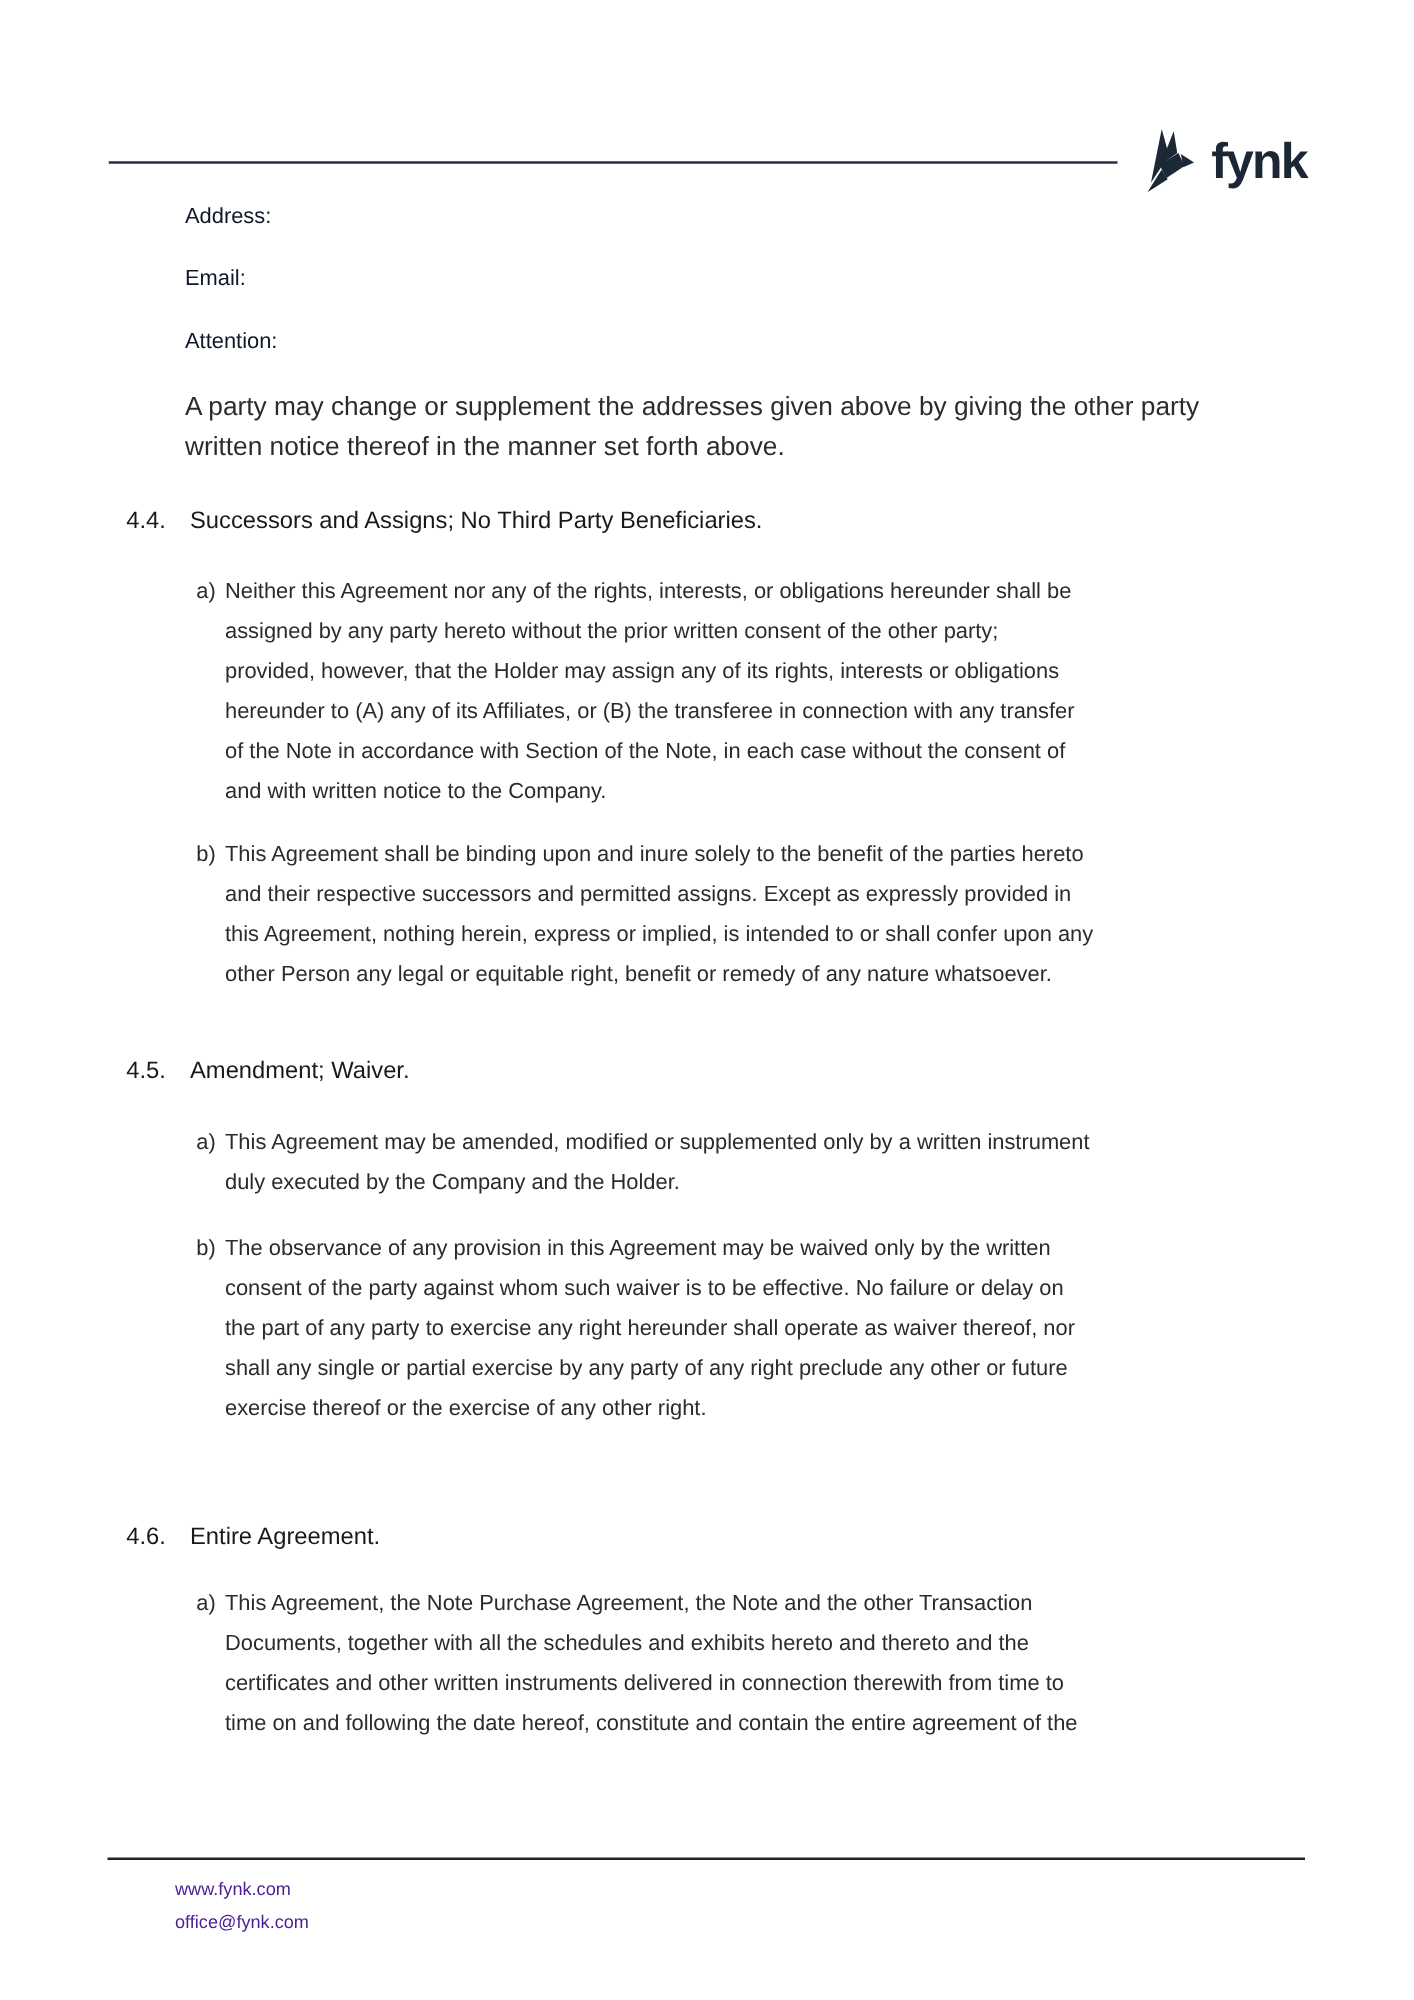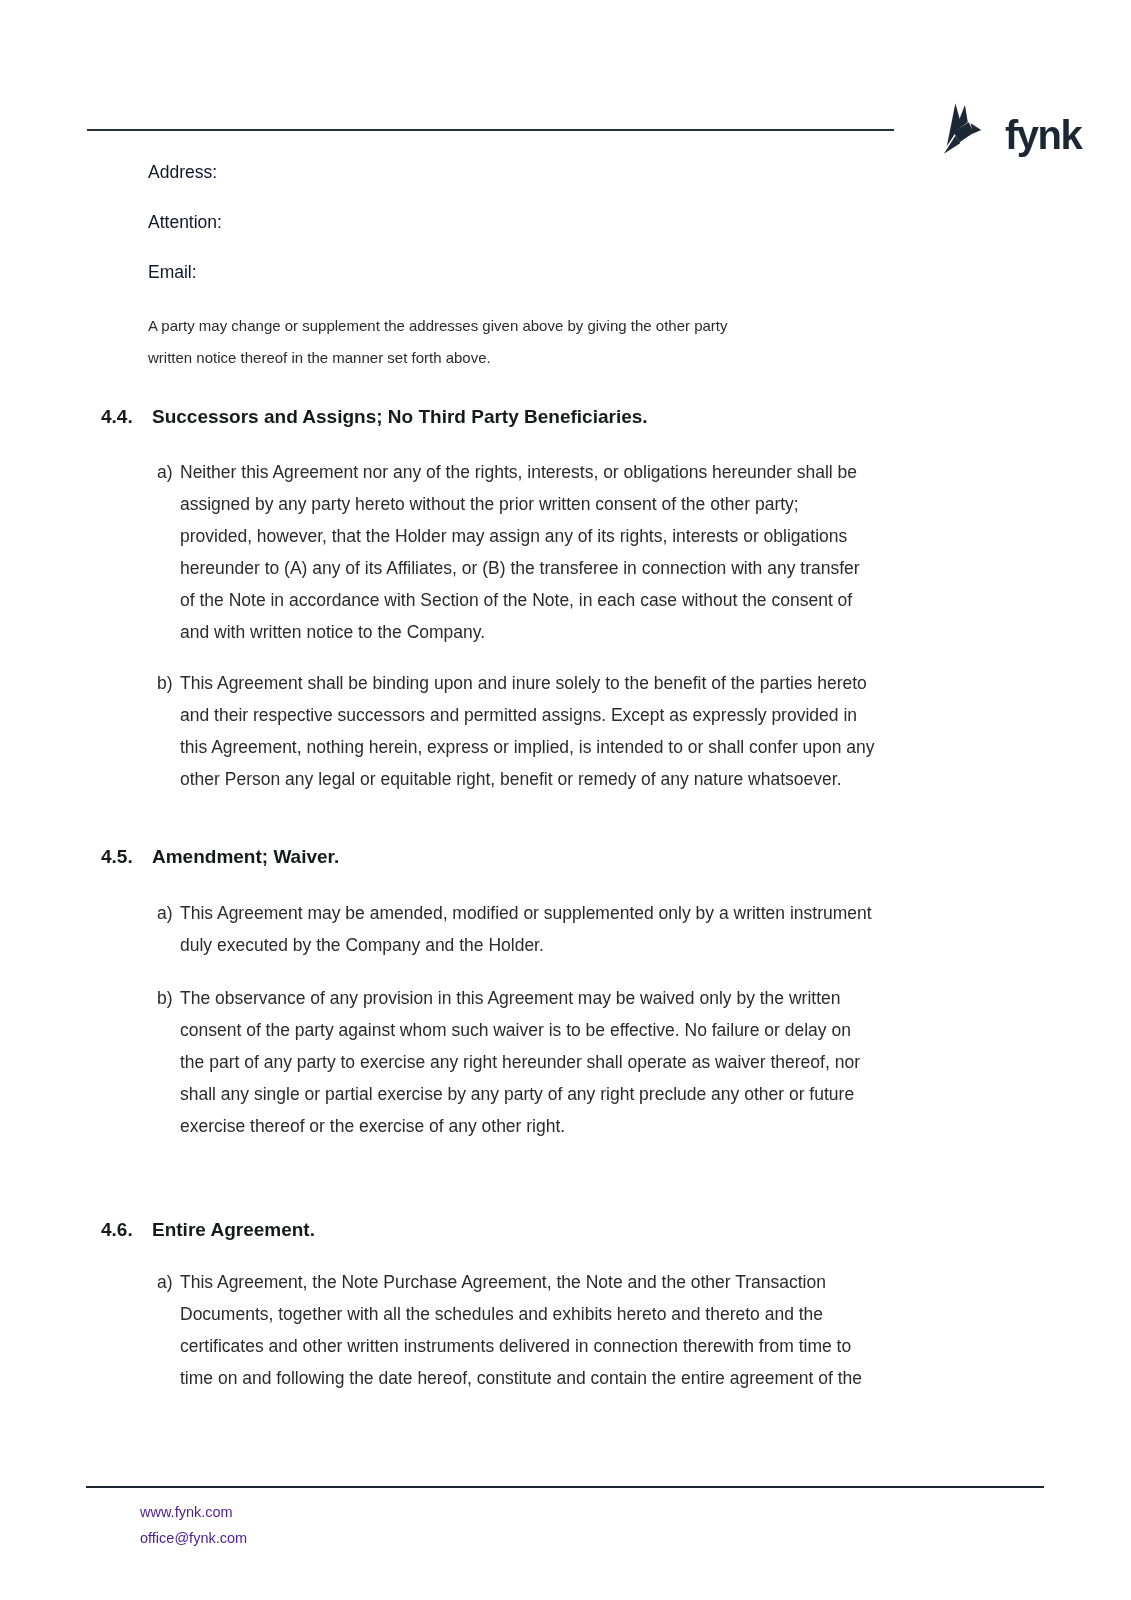--- a/index.html
+++ b/index.html
@@ -7,38 +7,38 @@
   body {
     width:1131px; height:1600px; position:relative;
     font-family:"Liberation Sans", sans-serif;
     color:#2b2b2b;
   }
   .page { position:relative; width:1131px; height:1600px; background:#fff; overflow:hidden; }
 
   
   .header { position:relative; height:160px; }
   .header-rule { position:absolute; left:87px; top:129px; width:807px; height:2px; background:#27313f; }
-  .logo { position:absolute; left:942px; top:103px; display:flex; align-items:flex-end; gap:19px; }
+  .logo { position:absolute; left:916px; top:103px; display:flex; align-items:center; gap:9px; }
   .logo-bird { width:44px; height:52px; display:block; }
   .logo-text { font-size:40px; font-weight:700; color:#1b2735; letter-spacing:-1.5px; line-height:40px; }
 
   
   .label { margin-left:148px; font-size:17.5px; line-height:22px; color:#0f172a; }
   .label-address { margin-top:1px; }
   .label-email { margin-top:28px; }
   .label-attention { margin-top:28px; }
 
   .para {
     margin:27px 0 0 148px; width:880px;
-    font-size:15px; line-height:32px; white-space:pre-line; color:#2b2b2b;
+    font-size:21px; line-height:32px; white-space:pre-line; color:#2b2b2b;
   }
 
   .sec-heading {
     display:flex; margin-left:101px;
-    font-size:19px; font-weight:700; color:#17191c; line-height:24px;
+    font-size:19px; font-weight:400; color:#17191c; line-height:24px;
   }
   .sec-num { flex:0 0 51px; }
   .h44 { margin-top:31px; }
   .h45 { margin-top:50px; }
   .h46 { margin-top:76px; }
 
   .list-item {
     display:flex; margin-left:157px; width:875px;
     font-size:17.5px; line-height:32px; color:#2b2b2b;
   }
@@ -70,22 +70,22 @@
         <polygon points="14,34 19,42 2,53"></polygon>
         <polygon points="30,21 41,28 32,32"></polygon>
       </svg>
       <span class="logo-text">fynk</span>
     </div>
   </div>
 
   <div class="content">
 
     <p class="label label-address">Address:</p>
+    <p class="label label-email">Email:</p>
     <p class="label label-attention">Attention:</p>
-    <p class="label label-email">Email:</p>
 
     <p class="para">A party may change or supplement the addresses given above by giving the other party
 written notice thereof in the manner set forth above.</p>
 
     <h2 class="sec-heading h44">
       <span class="sec-num">4.4.</span>
       <span class="sec-title">Successors and Assigns; No Third Party Beneficiaries.</span>
     </h2>
     <div class="list-item i44a">
       <span class="list-marker">a)</span>

